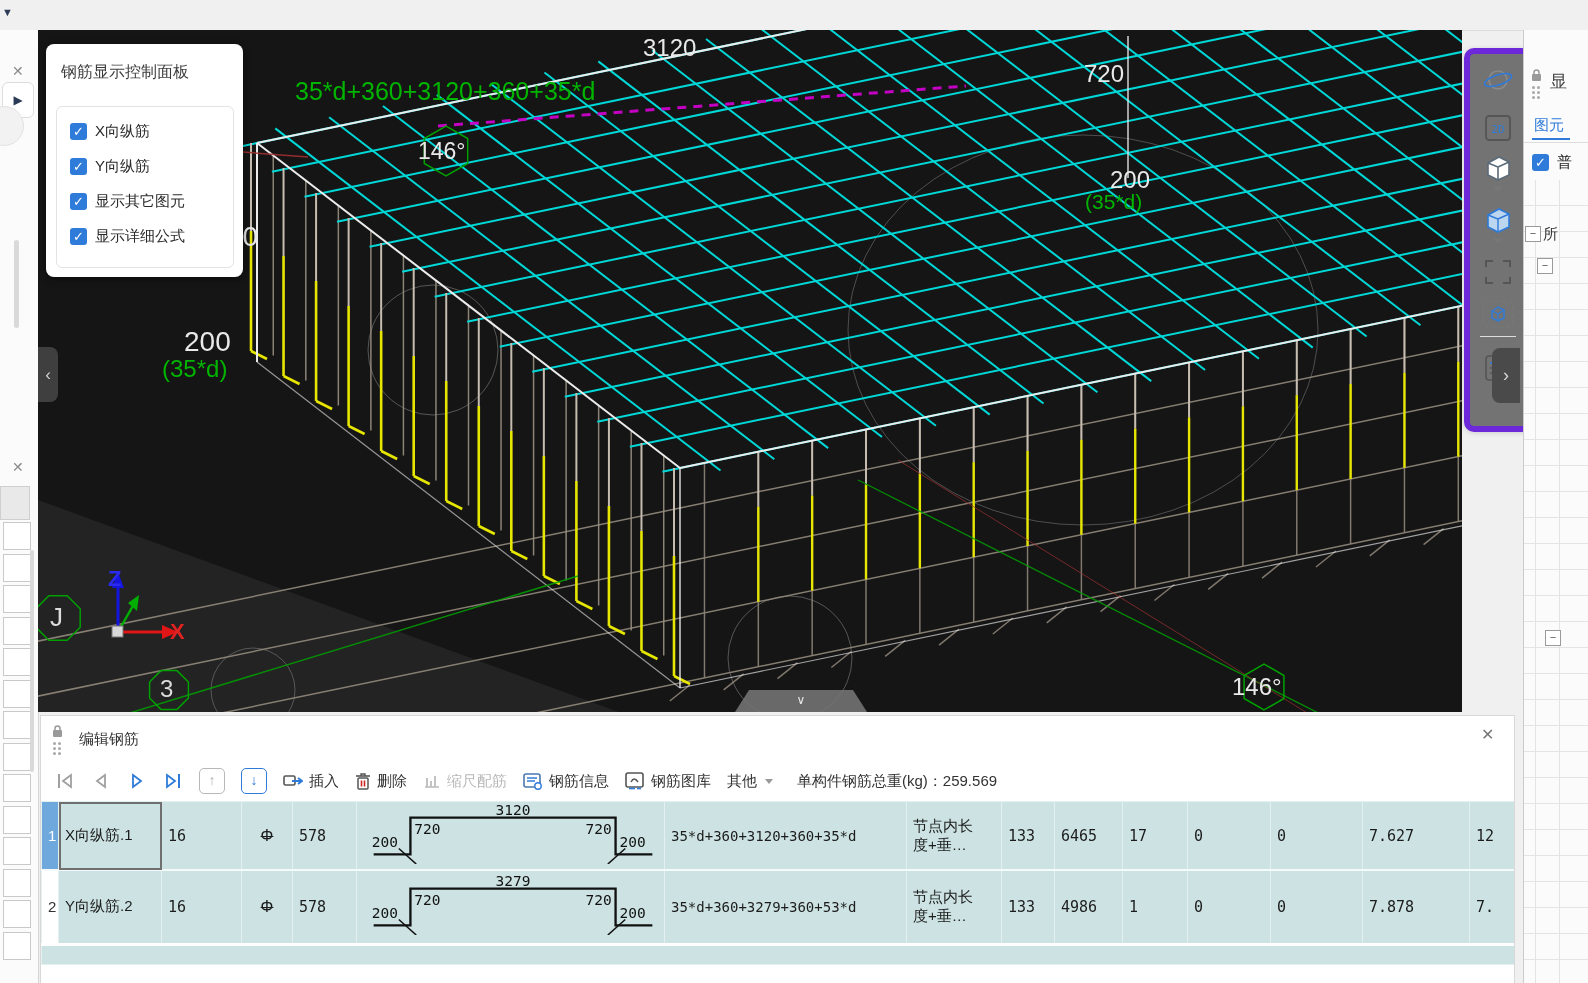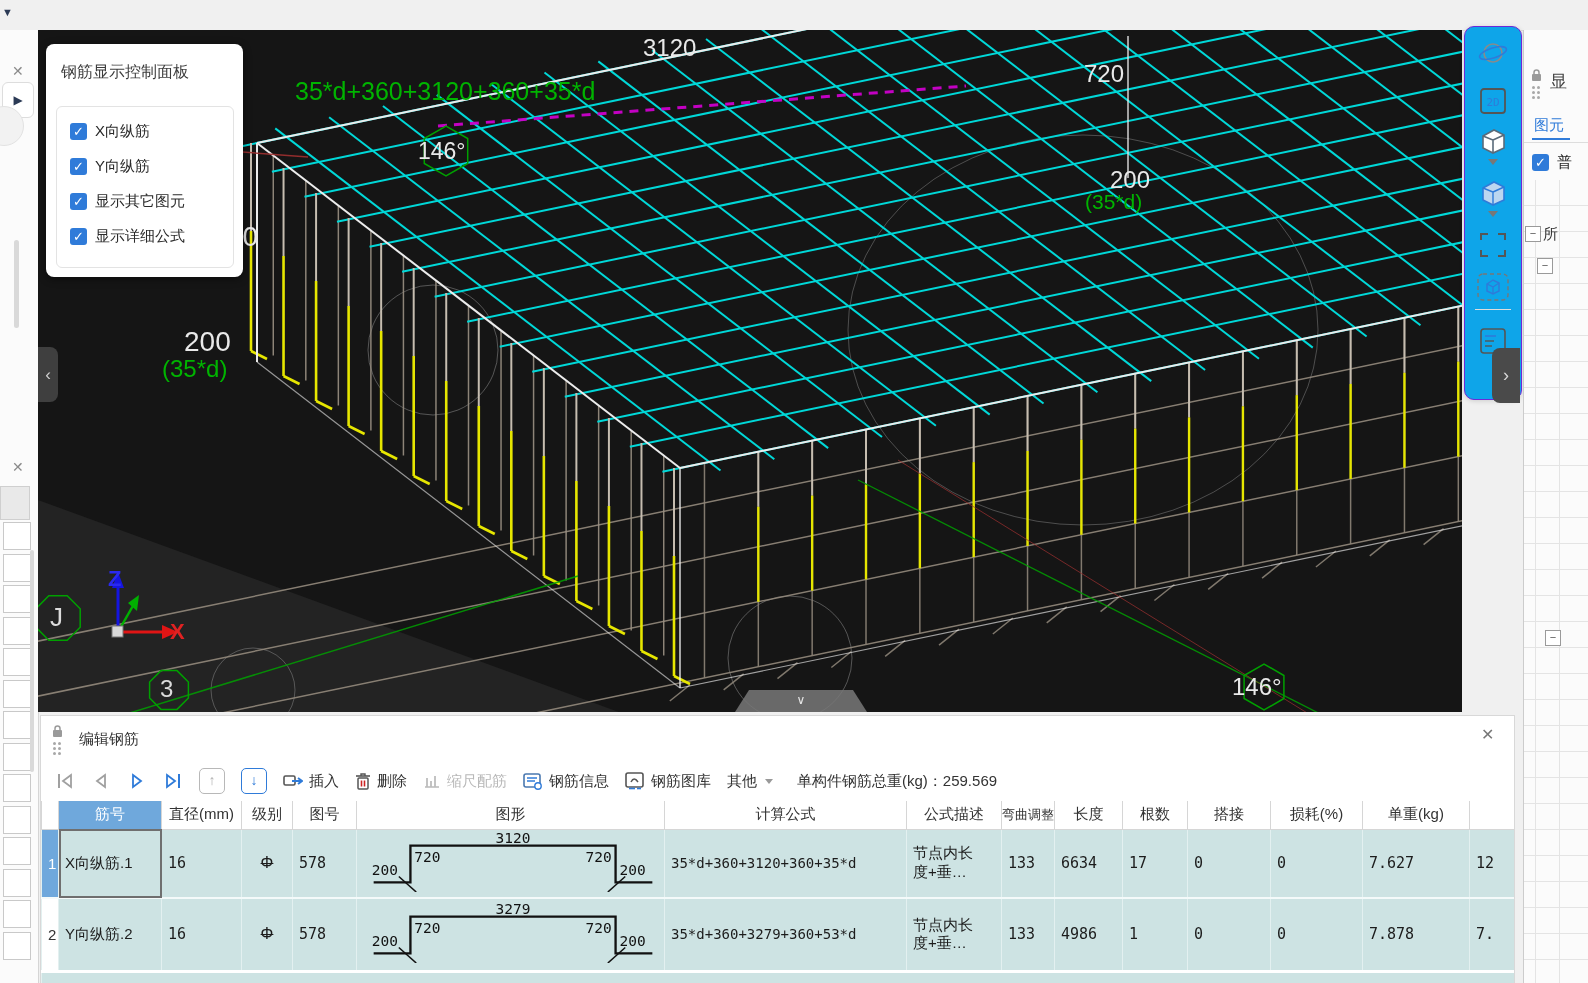--- a/index.html
+++ b/index.html
@@ -29,21 +29,21 @@
   #disp-inner{position:absolute;left:10px;top:62px;width:176px;height:160px;border:1px solid #e3e3e3;border-radius:6px;}
   .cbrow{position:absolute;left:13px;height:20px;display:flex;align-items:center;gap:8px;}
   .cbx{width:17px;height:17px;background:#2f7bd9;border-radius:3px;color:#fff;font-size:13px;
     line-height:17px;text-align:center;flex:0 0 auto;}
   .cblab{font-size:15px;color:#2a2a2a;}
   
   .flap{background:rgba(70,70,70,.85);color:#cfcfcf;text-align:center;}
   #collapse-tab{left:697px;top:660px;width:132px;height:22px;background:rgba(120,120,120,.85);
     clip-path:polygon(14px 0,118px 0,132px 22px,0 22px);color:#e6e6e6;font-size:12px;line-height:20px;text-align:center;}
   
-  #right-toolbar{left:1464px;top:26px;width:56px;height:372px;background:#0ea5e9;border:1px solid #6d28d9;
+  #right-toolbar{left:1464px;top:48px;width:56px;height:372px;background:#737373;border:6px solid #6d28d9;
     border-radius:10px;box-shadow:0 1px 5px rgba(0,0,0,.15);}
   .rt-item{position:absolute;left:8px;width:40px;height:36px;display:flex;align-items:center;justify-content:center;}
   .caret{width:0;height:0;border-left:5px solid transparent;border-right:5px solid transparent;border-top:6px solid #777;
     position:absolute;left:23px;}
   #rt-flap{left:1492px;top:348px;width:28px;height:55px;background:#4a4a4a;border-radius:8px 0 0 8px;
     color:#d8d8d8;font-size:18px;line-height:55px;text-align:center;}
   
   #right-panel{left:1523px;top:30px;width:65px;height:953px;background:#fbfbfb;border-left:1px solid #cccccc;}
   #rp-title{position:absolute;left:26px;top:40px;font-size:17px;color:#444;}
   #rp-tab{position:absolute;left:10px;top:86px;font-size:15px;color:#2f7bd9;text-align:center;}
@@ -532,37 +532,20 @@
         <col style="width:95px">
       <col style="width:53px">
         <col style="width:68px">
         <col style="width:65px">
         <col style="width:83px">
       <col style="width:92px">
         <col style="width:107px">
         <col style="width:45px">
     </colgroup>
     <tbody>
-        <tr style="height:28px;">
-      <th></th>
-      <th class="th-blue">筋号</th>
-      <th>直径(mm)</th>
-      <th>级别</th>
-      <th>图号</th>
-      <th>图形</th>
-      <th>计算公式</th>
-      <th>公式描述</th>
-      <th class="wrap">弯曲调整</th>
-      <th>长度</th>
-      <th>根数</th>
-      <th>搭接</th>
-      <th>损耗(%)</th>
-      <th>单重(kg)</th>
-      <th></th>
-    </tr>
     <tr class="datarow" style="height:68px;">
       <td class="num-ind" style="background:#6fa8dc;color:#fff;">1</td>
       <td class="sel">X向纵筋.1</td>
       <td class="mono">16</td>
       <td style="text-align:center;"><span class="grade">Φ</span></td>
       <td class="mono">578</td>
       <td>
         <svg width="300" height="60" viewBox="0 0 300 62">
           <path d="M6,52 H44 V14 H256 V52 H294" fill="none" stroke="#111" stroke-width="2.4"></path>
           <line x1="32" y1="46" x2="50" y2="62" stroke="#111" stroke-width="1.6"></line>
@@ -570,21 +553,21 @@
           <text x="4" y="44" font-size="15" fill="#111">200</text>
           <text x="48" y="31" font-size="15" fill="#111">720</text>
           <text x="150" y="11" font-size="15" fill="#111" text-anchor="middle">3120</text>
           <text x="252" y="31" font-size="15" fill="#111" text-anchor="end">720</text>
           <text x="260" y="44" font-size="15" fill="#111">200</text>
         </svg>
       </td>
       <td class="mono" style="font-size:14px;">35*d+360+3120+360+35*d</td>
       <td><span class="desc-clip">节点内长度+垂…</span></td>
       <td class="mono">133</td>
-      <td class="mono">6634</td>
+      <td class="mono">6465</td>
       <td class="mono">17</td>
       <td class="mono">0</td>
       <td class="mono">0</td>
       <td class="mono">7.627</td>
       <td class="mono">12</td>
     </tr>
     <tr class="datarow" style="height:74px;">
       <td class="num-ind" style="background:#fff;color:#333;">2</td>
       <td>Y向纵筋.2</td>
       <td class="mono">16</td>

